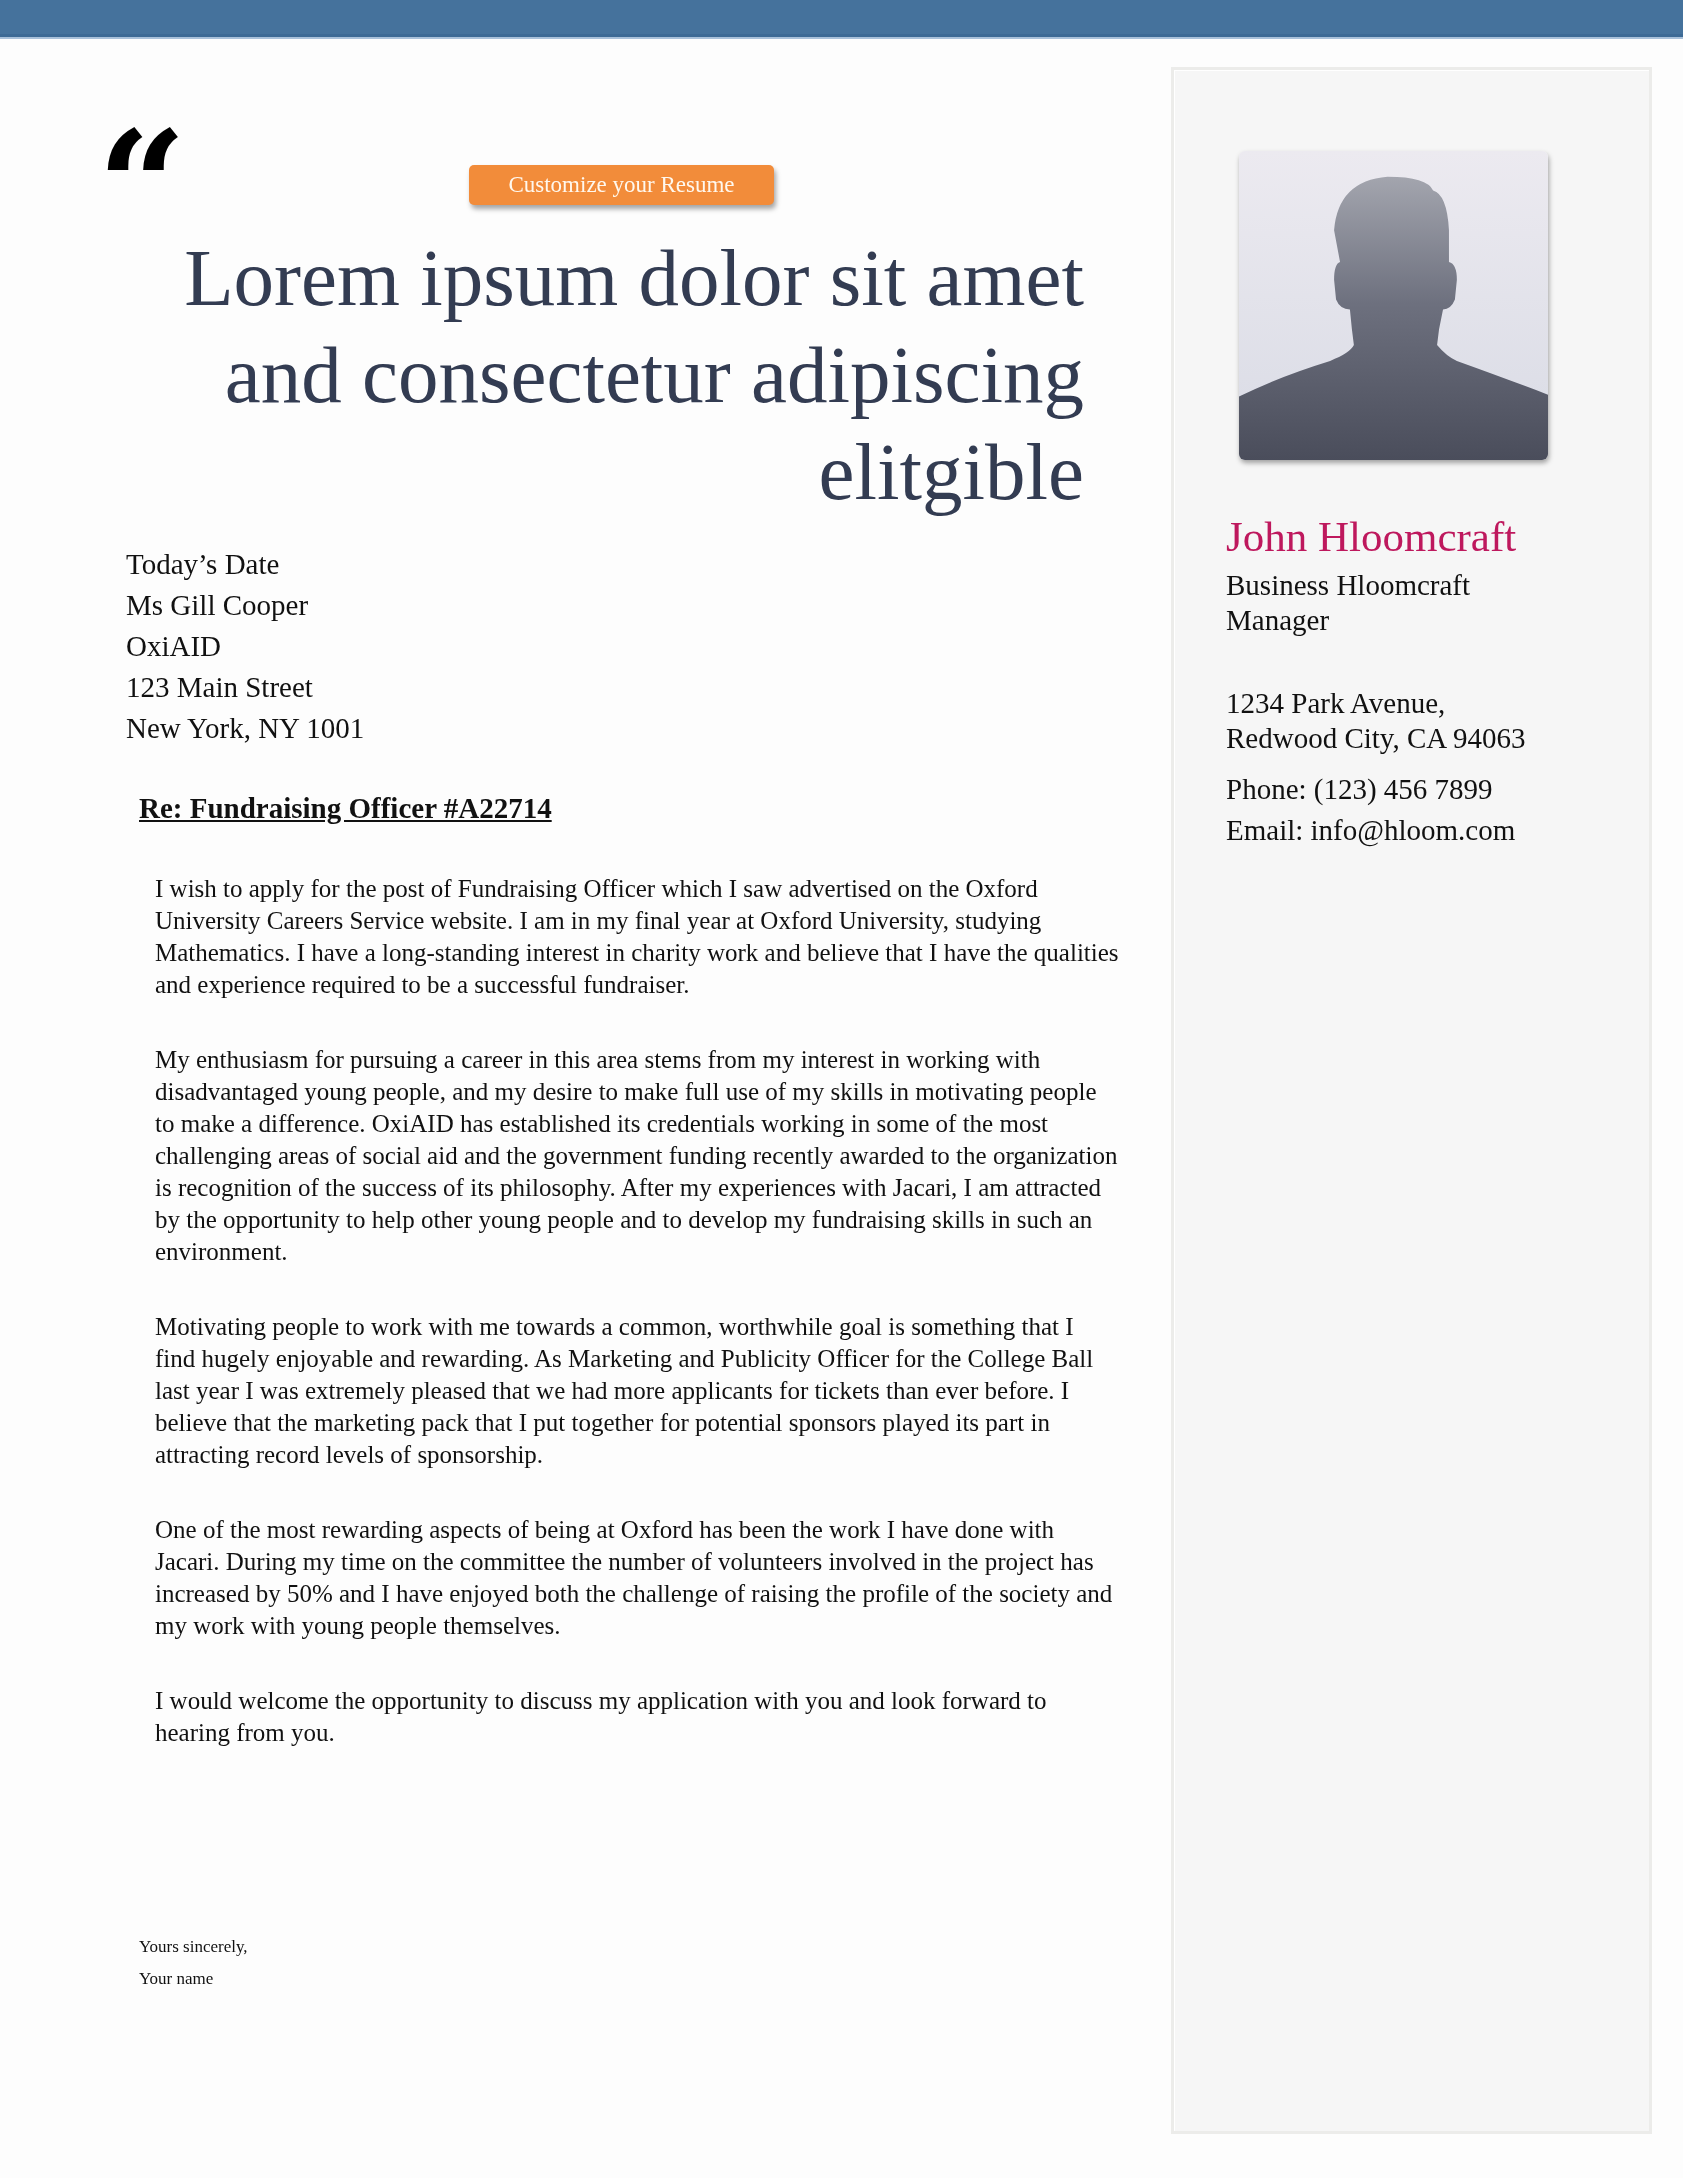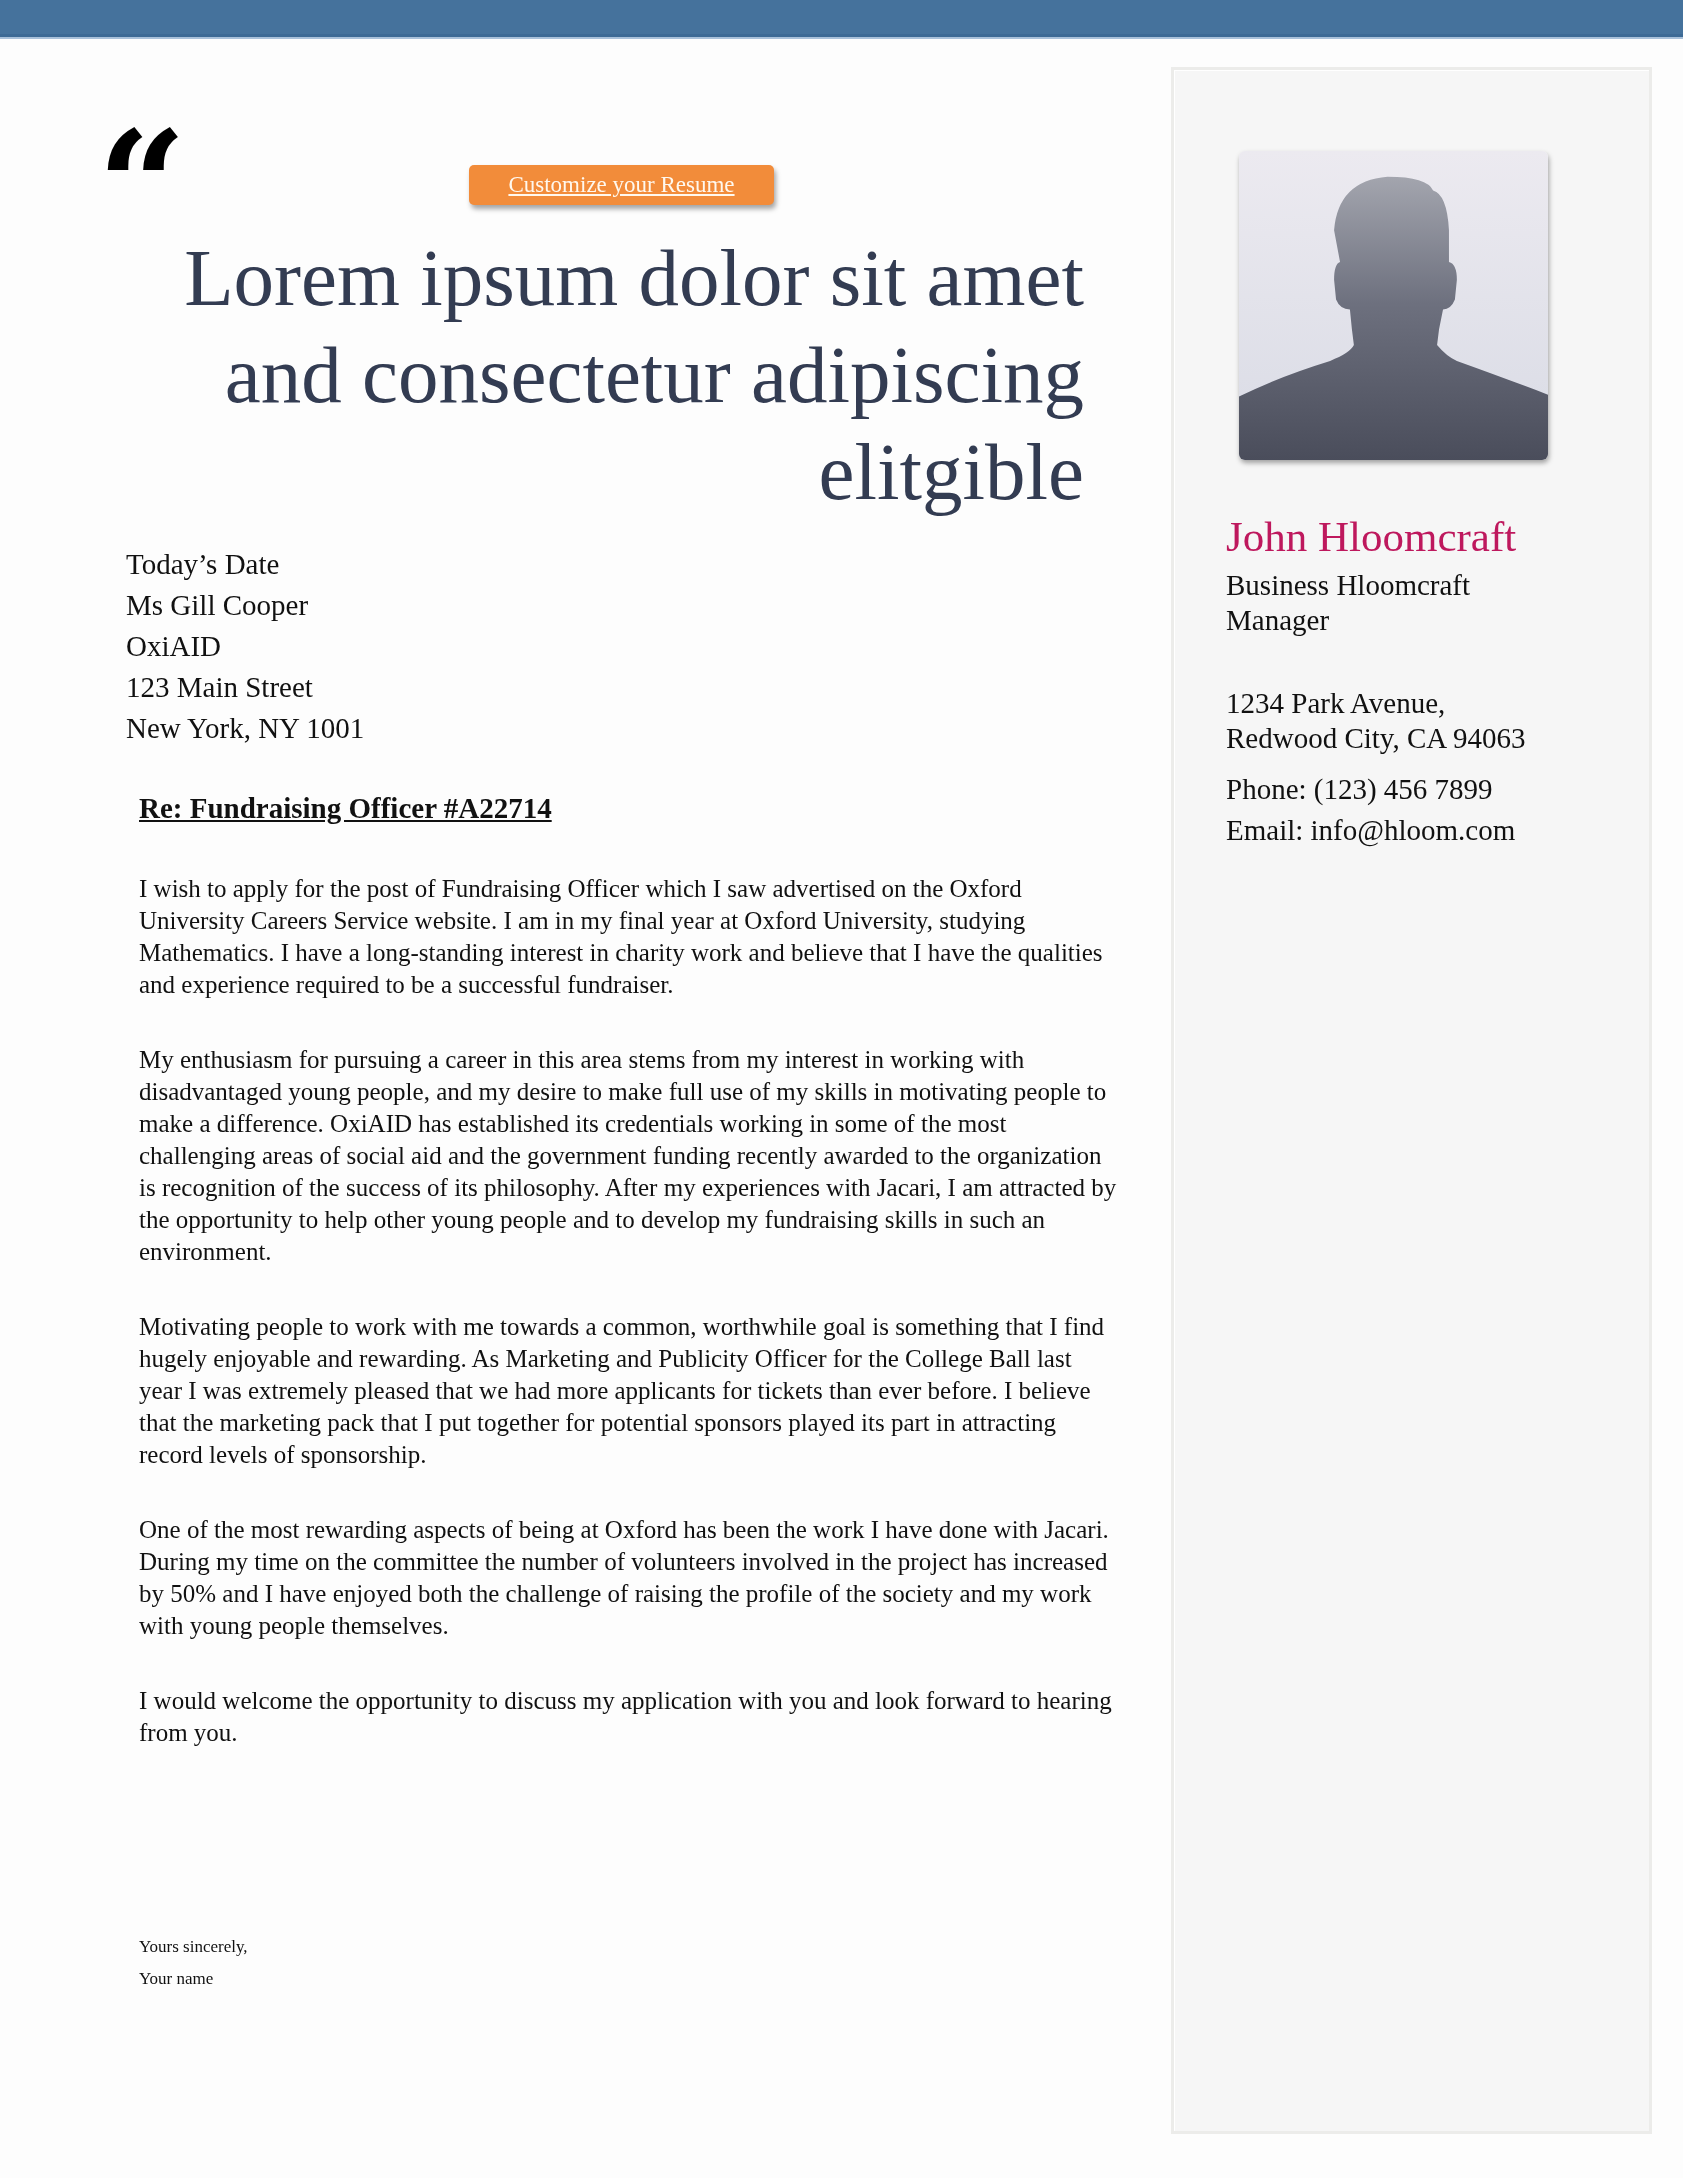--- a/index.html
+++ b/index.html
@@ -44,21 +44,20 @@
       height: 40px;
       background: #f28c3a;
       border-radius: 5px;
       box-shadow: 2px 4px 5px rgba(0,0,0,0.35);
       color: #fff8ee;
       font-family: "Liberation Serif", serif;
       font-size: 23px;
       line-height: 40px;
       text-align: center;
       cursor: pointer;
-      text-decoration: underline;
     }
     .headline {
       position: absolute;
       left: 158px;
       top: 230px;
       width: 926px;
       margin: 0;
       text-align: right;
       font-family: "Liberation Serif", serif;
       font-weight: normal;
@@ -91,21 +90,21 @@
       position: absolute;
       left: 139px;
       top: 873px;
       width: 980px;
       font-family: "Liberation Serif", serif;
       font-size: 25px;
       line-height: 32px;
       color: #111;
     }
     .letter-body p {
-      margin: 0 0 43px 0;
+      margin: 0 0 43px 16px;
     }
     .closing {
       position: absolute;
       left: 139px;
       top: 1931px;
       font-family: "Liberation Serif", serif;
       font-size: 17px;
       line-height: 32px;
       color: #111;
     }

